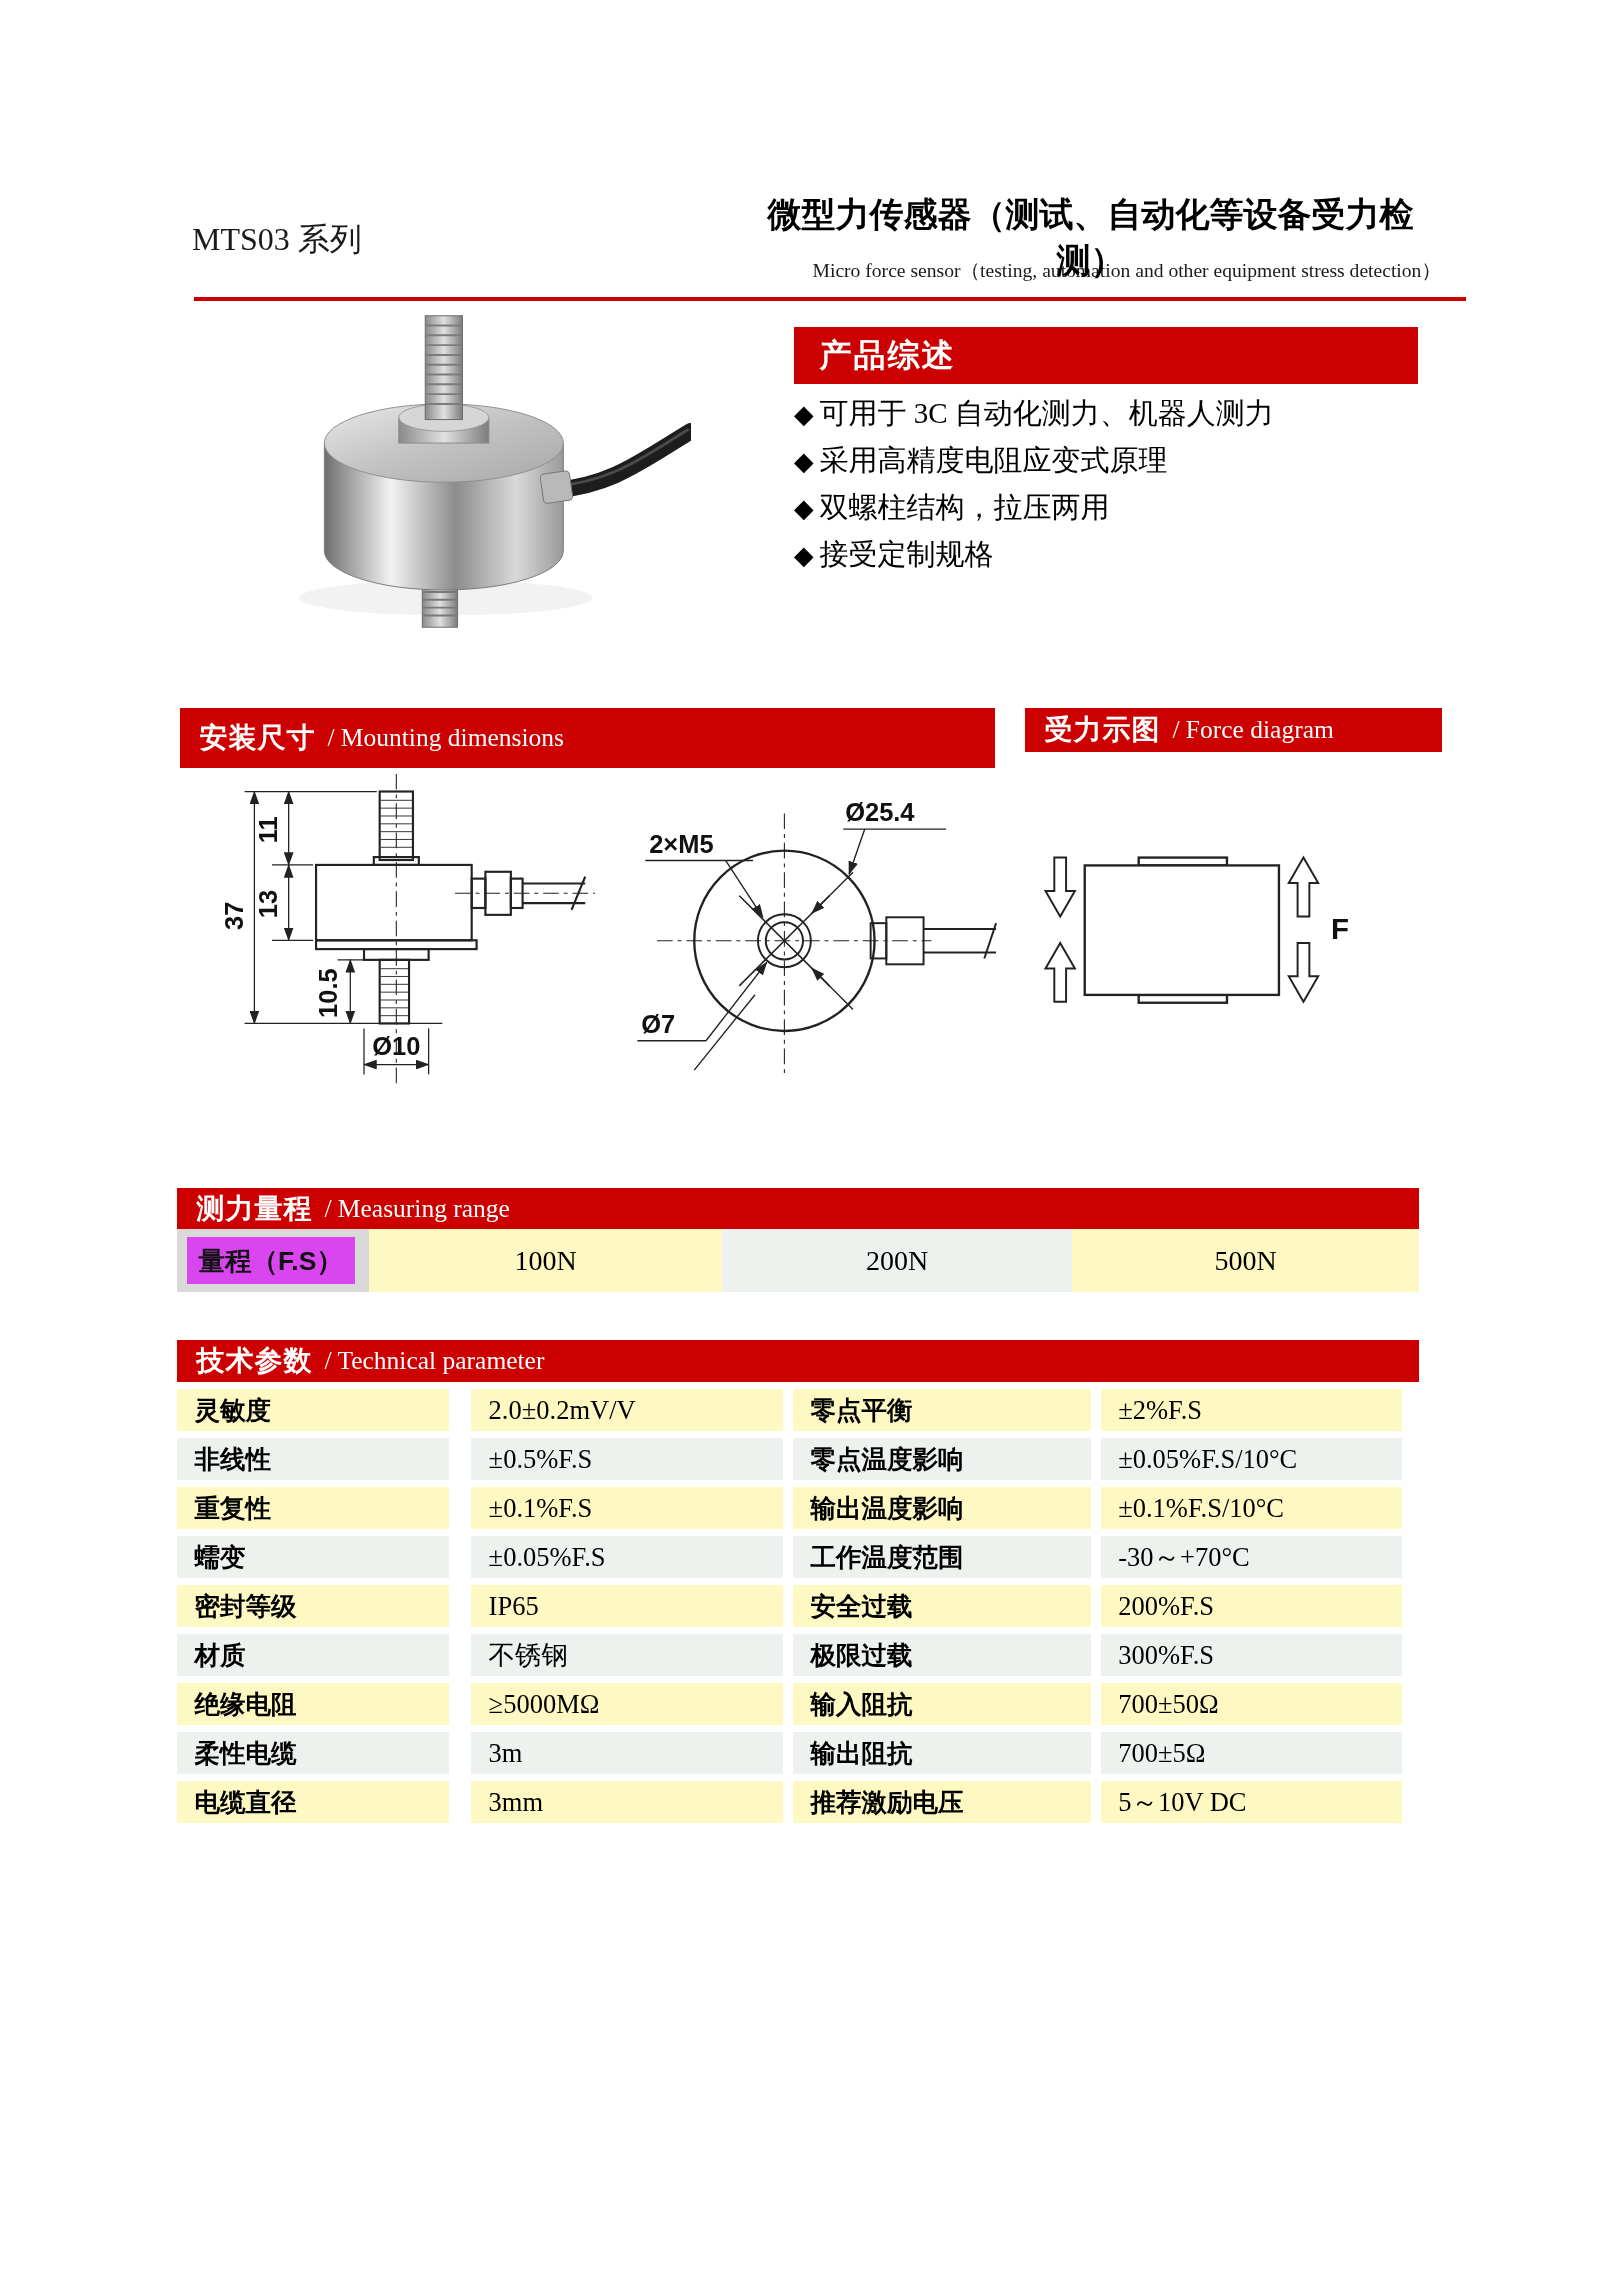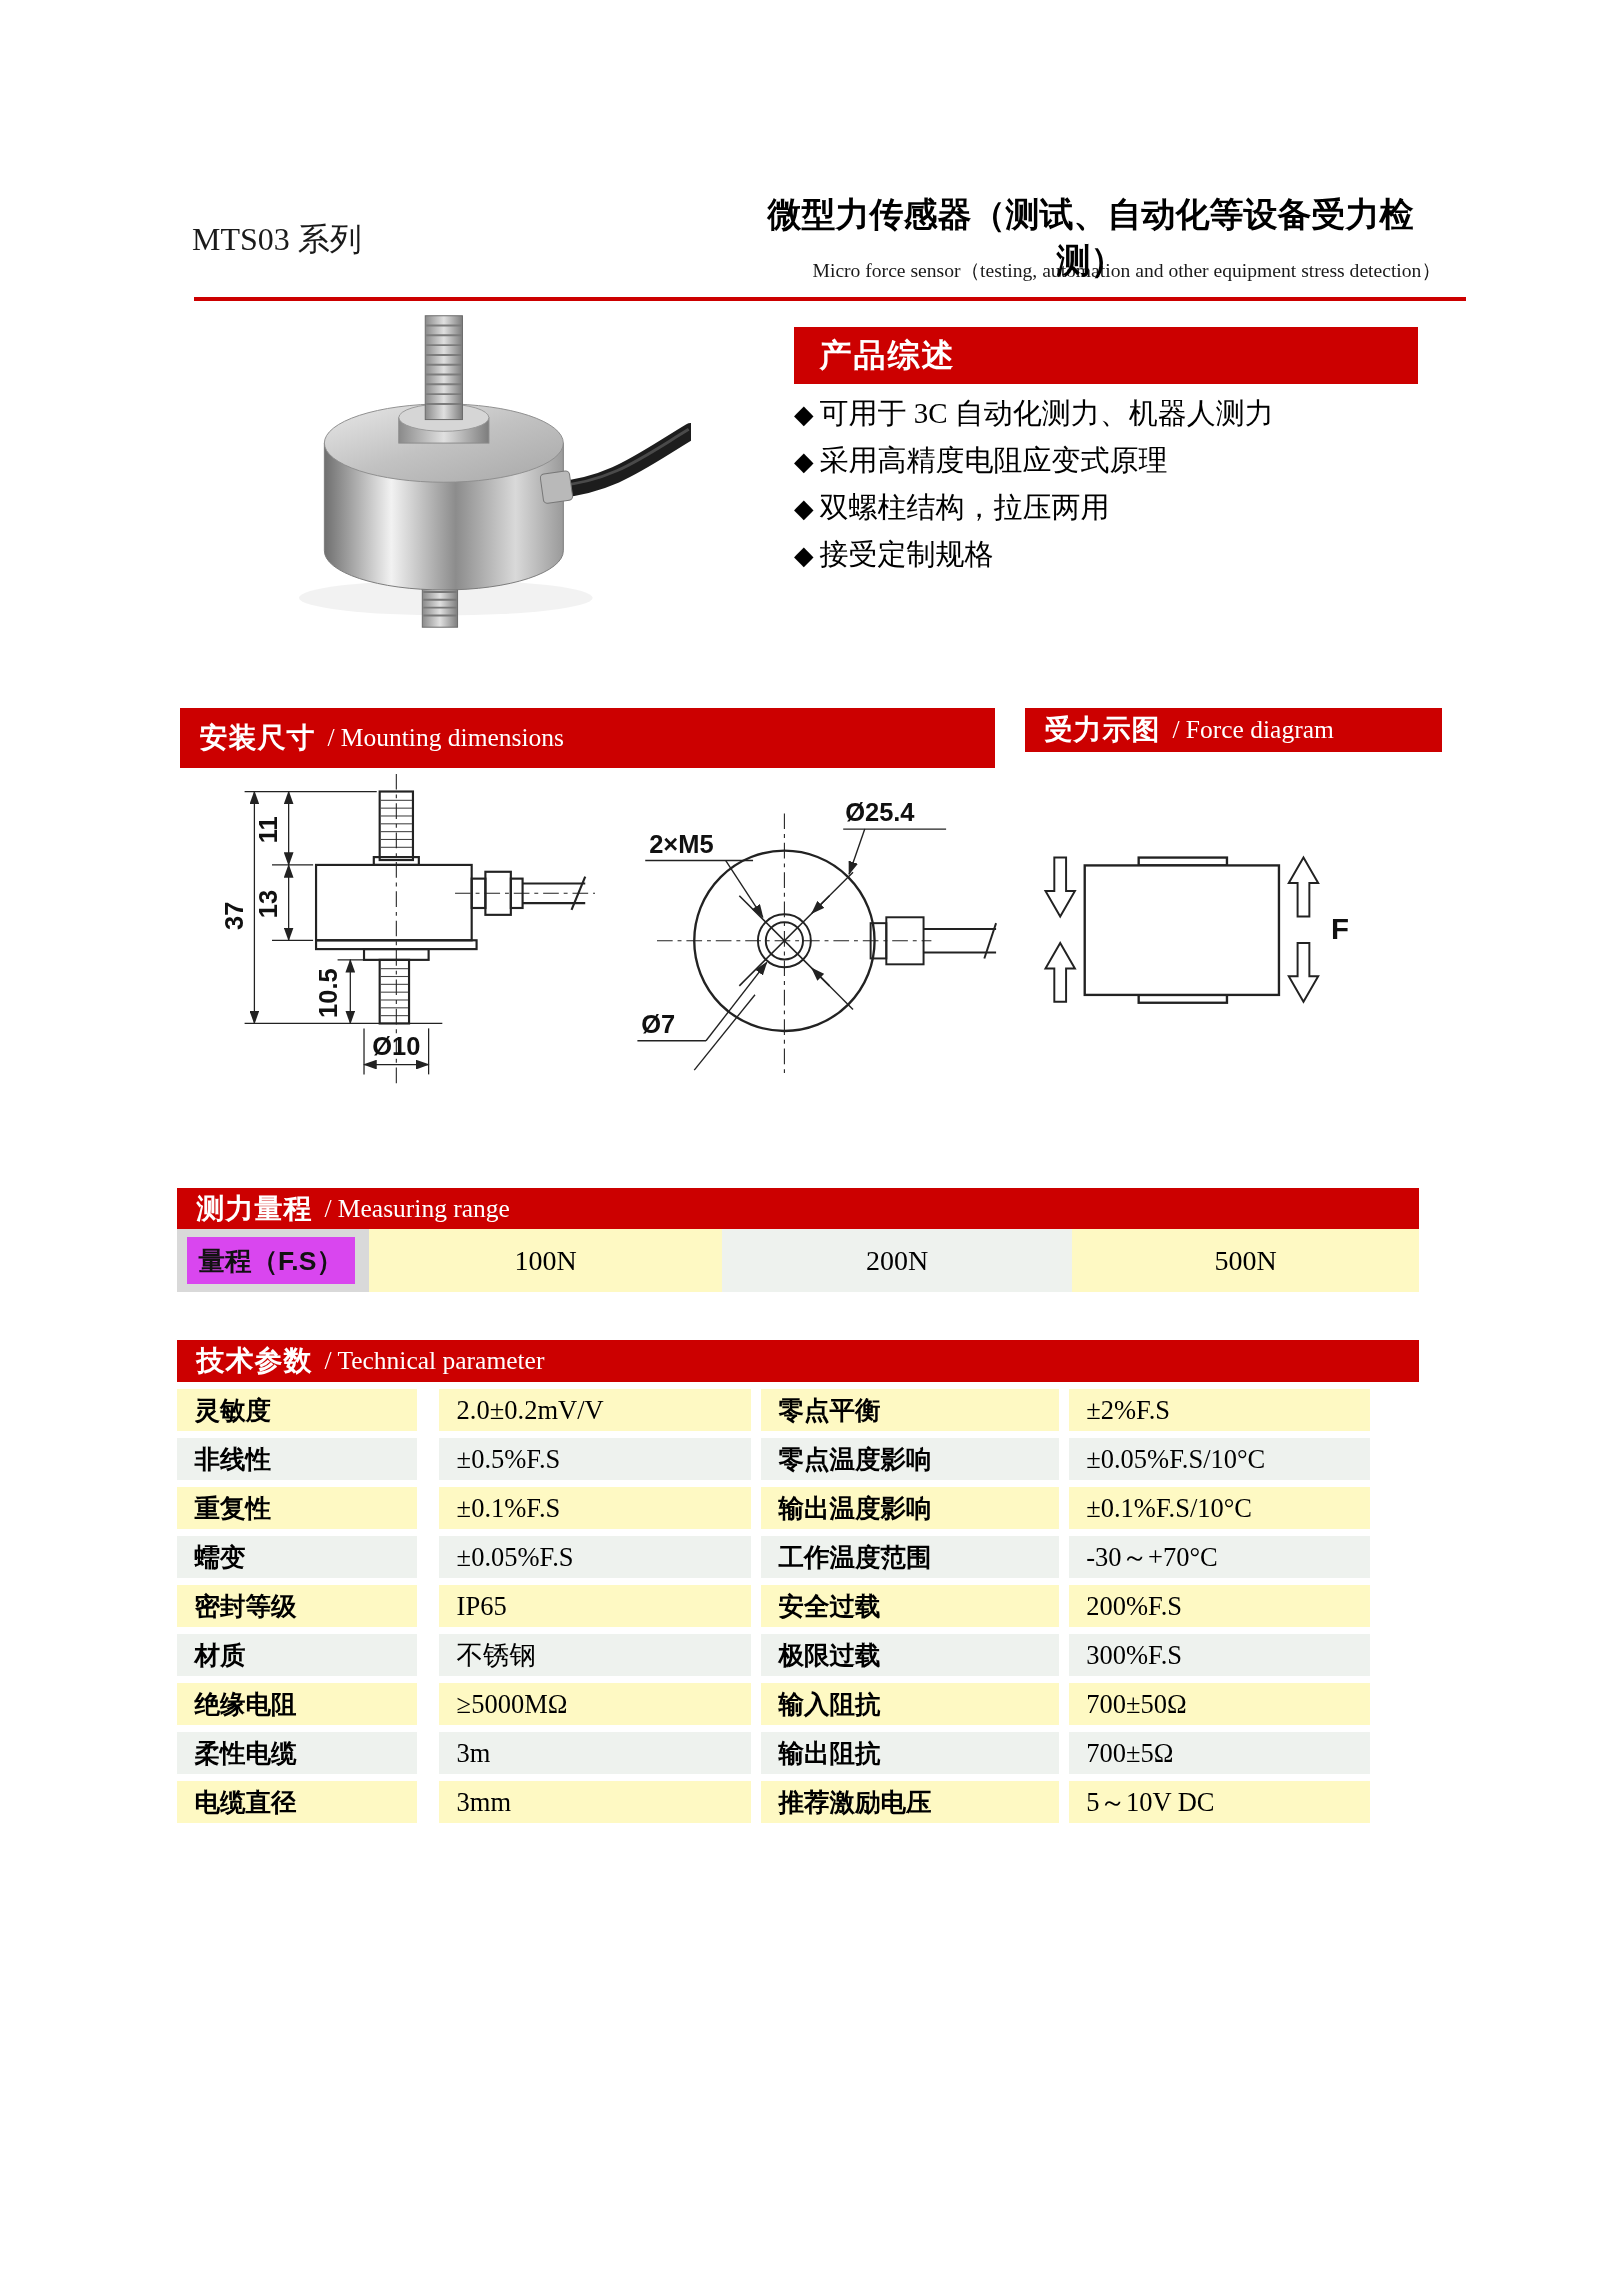--- a/index.html
+++ b/index.html
@@ -25,21 +25,21 @@
   .range-row{display:flex;}
   .rcell{display:flex;align-items:center;justify-content:center;box-sizing:border-box;height:63px;}
   .rlabel-cell{background:#D9D9D9;justify-content:flex-start;padding-left:9.8px;}
   .rlabel-inner{background:#d946ef;font-weight:700;font-size:26.5px;padding:5.9px 11.8px;}
   .rvalue{font-family:"Liberation Serif",serif;font-size:28px;color:#000;}
   .bg-gray{background:#fef9c3;}
   .bg-light{background:#EEF2EE;}
   
   .trow{display:flex;position:absolute;left:177px;width:1242px;height:42px;}
   .tcell{display:flex;align-items:center;box-sizing:border-box;height:42px;}
-  .tc1{width:240px;font-family:Liberation Mono, monospace;}
+  .tc1{width:272px;font-family:Liberation Mono, monospace;}
   .tc2{width:312px;margin-left:22px;}
   .tc3{width:298px;margin-left:9.8px;}
   .tc4{width:301px;margin-left:9.8px;}
   .tlabel{font-weight:700;font-size:25.5px;padding-left:17.6px;color:#000;}
   .tvalue{font-family:"Liberation Serif",serif;font-size:26.5px;padding-left:17.6px;color:#000;}
   
   .dimtxt{font-family:"Liberation Sans",sans-serif;font-weight:700;font-size:26px;fill:#111;}
   svg{display:block;}
 </style>
 </head>

